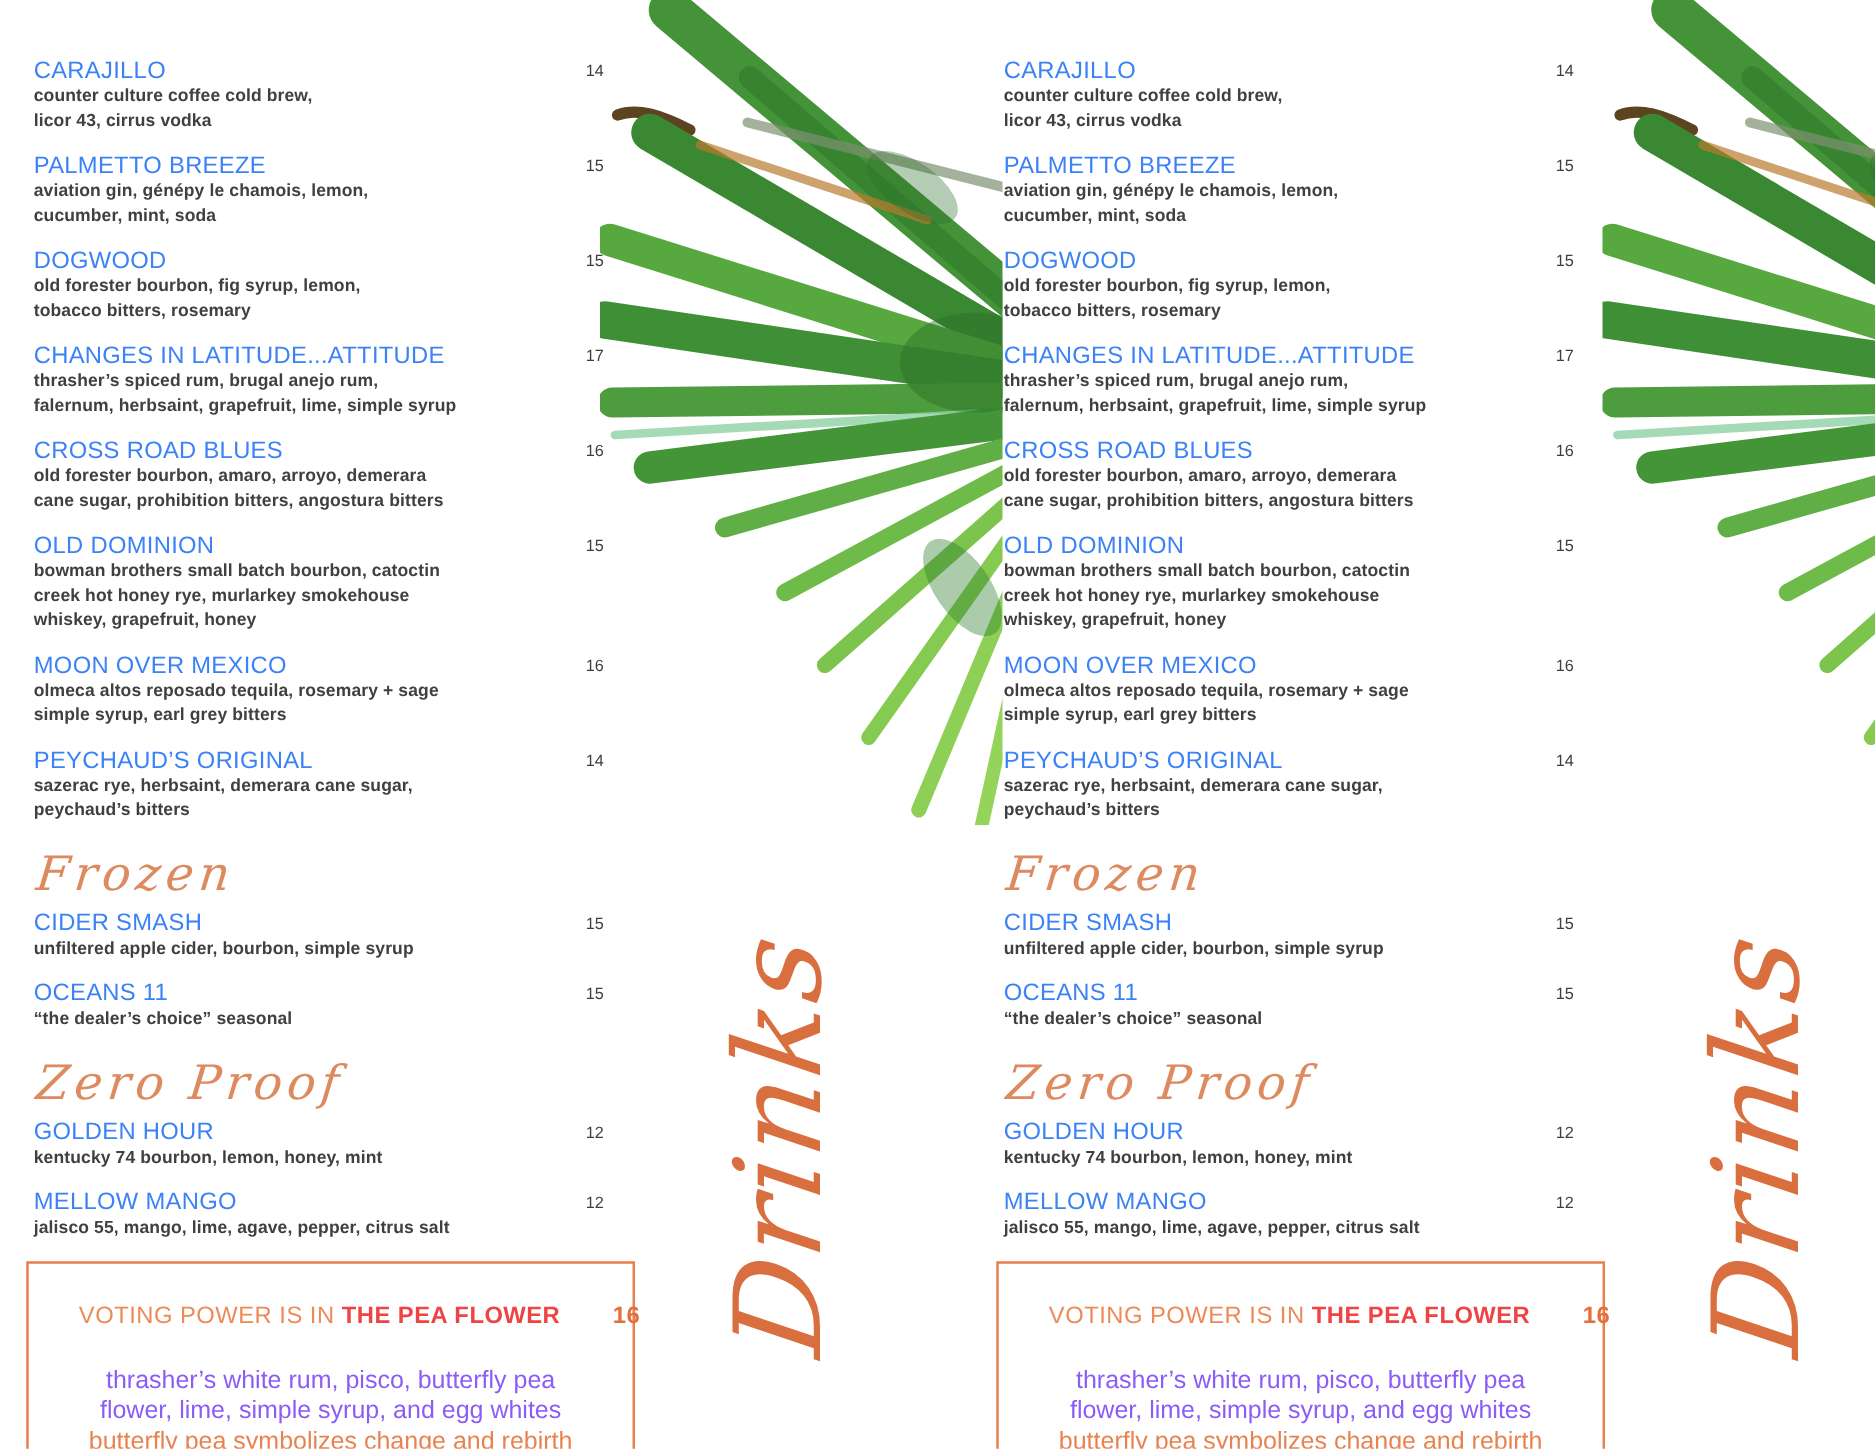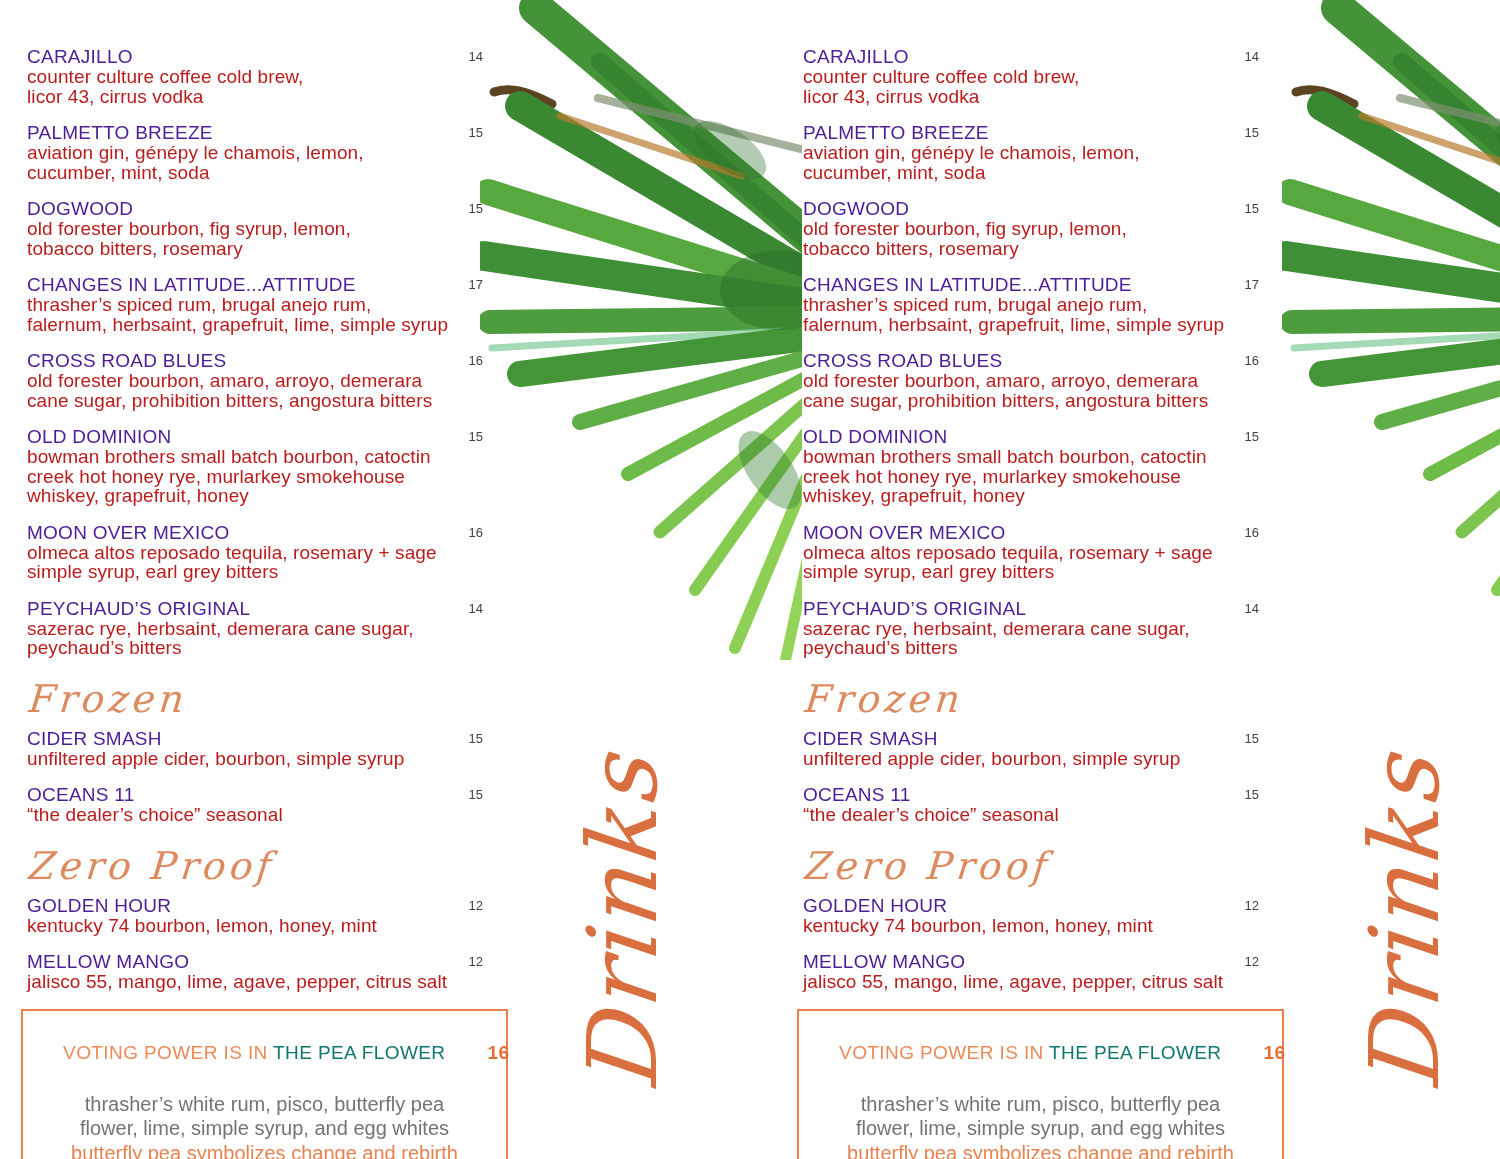--- a/index.html
+++ b/index.html
@@ -6,39 +6,39 @@
   body{
     width:1500px;height:1159px;position:relative;overflow:hidden;background:#ffffff;
     font-family:"Liberation Sans", sans-serif;
   }
   .column{position:absolute;top:46px;width:456px;}
   .column-left{left:27px;}
   .column-right{left:803px;}
 
   .menu-item{margin-bottom:16px;}
   .item-head{display:flex;justify-content:space-between;line-height:21px;}
-  .item-name{font-size:19px;color:#4c1d95;letter-spacing:.25px;}
+  .item-name{font-size:19px;color:#3b82f6;letter-spacing:.25px;}
   .item-price{font-size:13px;color:#3f3f3f;}
-  .desc-line{font-size:19px;line-height:19.5px;color:#b91c1c;letter-spacing:.1px;}
+  .desc-line{font-size:14px;line-height:19.5px;color:#404040;letter-spacing:.1px;font-weight:bold;}
 
   .section-script{
     height:48px;line-height:50px;margin:0 0 6px 0;
     font-family:"DejaVu Serif", serif;font-style:italic;
     font-size:38px;color:#dd8a5f;letter-spacing:4px;
     transform:skewX(-6deg);transform-origin:left bottom;
   }
 
   .feature-box{
     box-sizing:border-box;width:487px;margin:17px 0 0 -6px;
     border:2px solid #e8804e;text-align:center;padding:3px 6px 6px;
   }
   .ft-title{font-size:19px;line-height:26px;color:#ec8a58;letter-spacing:.4px;white-space:pre;}
-  .ft-bold{font-weight:normal;color:#0f766e;}
+  .ft-bold{font-weight:bold;color:#ef4444;}
   .ft-price{font-weight:bold;color:#e3703a;margin-left:42px;}
-  .ft-desc div{font-size:20px;line-height:24px;color:#737373;}
+  .ft-desc div{font-size:20px;line-height:24px;color:#8b5cf6;}
   .ft-note{font-size:20px;line-height:26px;color:#e8824f;}
 
   .palm{position:absolute;top:0;width:322px;height:660px;pointer-events:none;}
   .palm-left{left:480px;}
   .palm-right{left:1282px;}
   .palm svg{display:block;width:100%;height:100%;}
 
   .drinks-script{
     position:absolute;width:390px;height:150px;
     transform:rotate(-90deg) skewX(-8deg);transform-origin:0 0;

